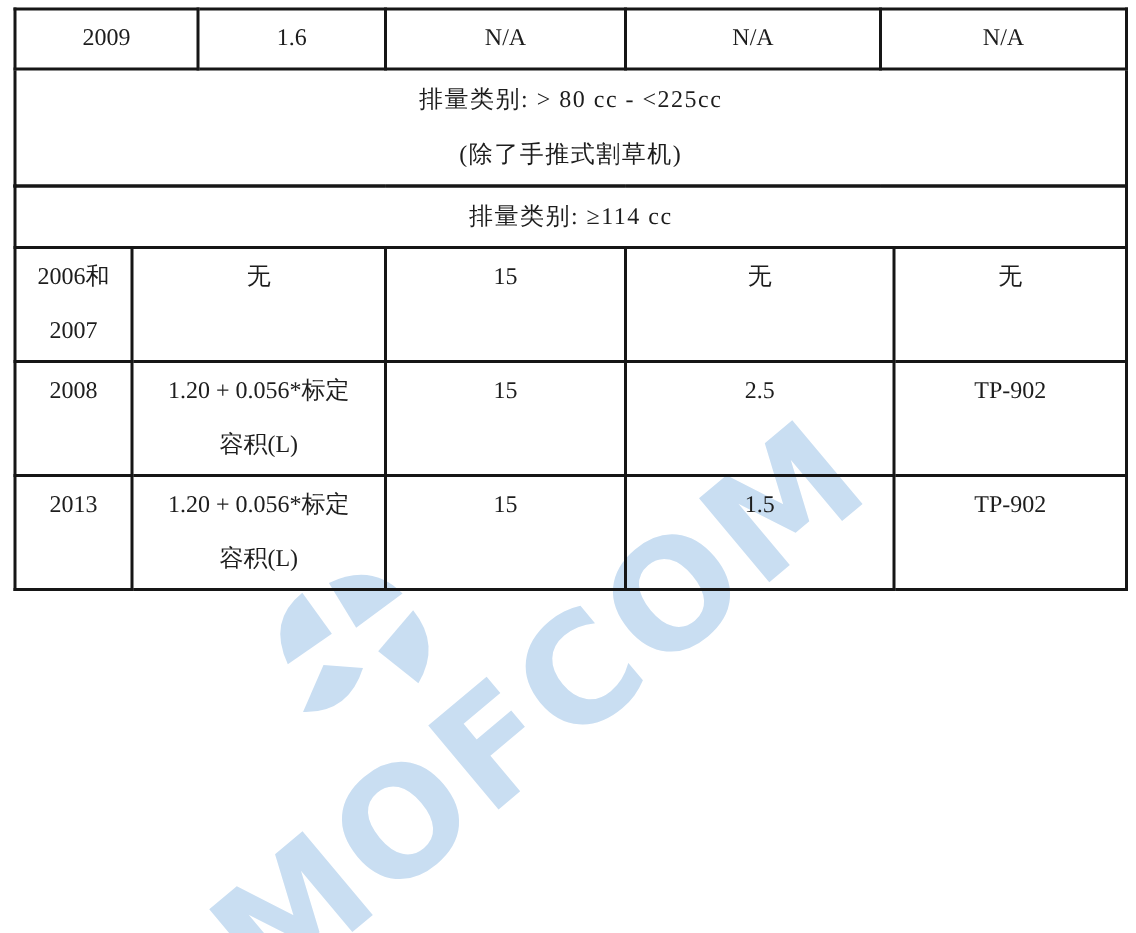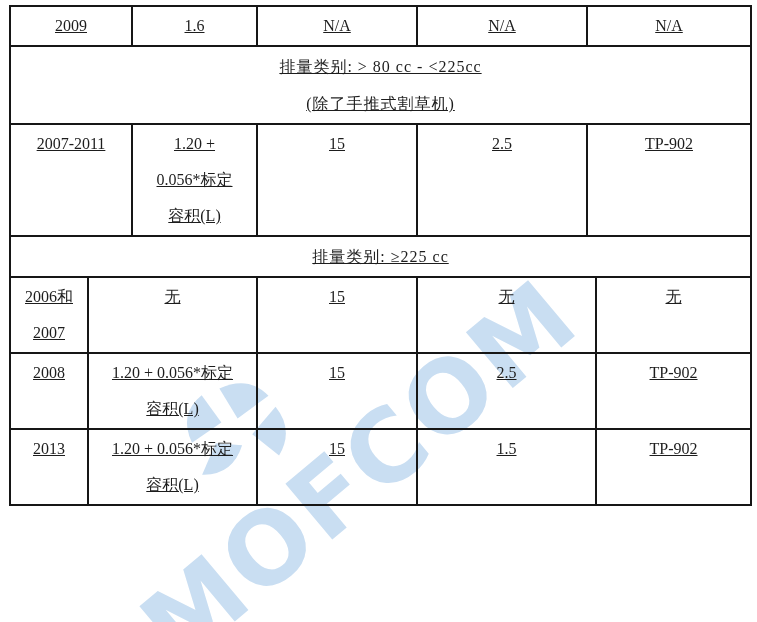--- a/index.html
+++ b/index.html
@@ -37,21 +37,20 @@
     transform: rotate(-14deg);
   }
   .wm-emblem path { fill: #c9def2; }
   
   .doc { position: relative; z-index: 1; padding: 5px 0 0 9px; }
   table.grid {
     border-collapse: collapse;
     table-layout: fixed;
     width: 741px;
     background: transparent;
-    text-decoration: underline;
   }
   table.t-bottom { margin-top: -2px; }
   table.grid td {
     border: 2px solid #161616;
     text-align: center;
     vertical-align: top;
     padding: 1px 4px;
     font-size: 16px;
     line-height: 36px;
     white-space: pre-line;
@@ -96,43 +95,34 @@
         <td>2009</td>
         <td>1.6</td>
         <td>N/A</td>
         <td>N/A</td>
         <td>N/A</td>
       </tr>
       <tr style="height:74px">
         <td class="cat" colspan="5">排量类别: &gt; 80 cc - &lt;225cc
 (除了手推式割草机)</td>
       </tr>
-      <tr style="height:110px">
-        <td>2007-2011</td>
-        <td>1.20 +
-0.056*标定
-容积(L)</td>
-        <td>15</td>
-        <td>2.5</td>
-        <td>TP-902</td>
-      </tr>
     </tbody>
       </table>
 
     <table class="grid t-bottom">
       <colgroup>
         <col style="width:78px">
           <col style="width:169px">
           <col style="width:160px">
           <col style="width:179px">
           <col style="width:155px">
       </colgroup>
       <tbody>
           <tr style="height:37px">
-        <td class="cat" colspan="5">排量类别: ≥225 cc</td>
+        <td class="cat" colspan="5">排量类别: ≥114 cc</td>
       </tr>
       <tr style="height:71px">
         <td>2006和
 2007</td>
         <td>无</td>
         <td>15</td>
         <td>无</td>
         <td>无</td>
       </tr>
       <tr style="height:74px">

